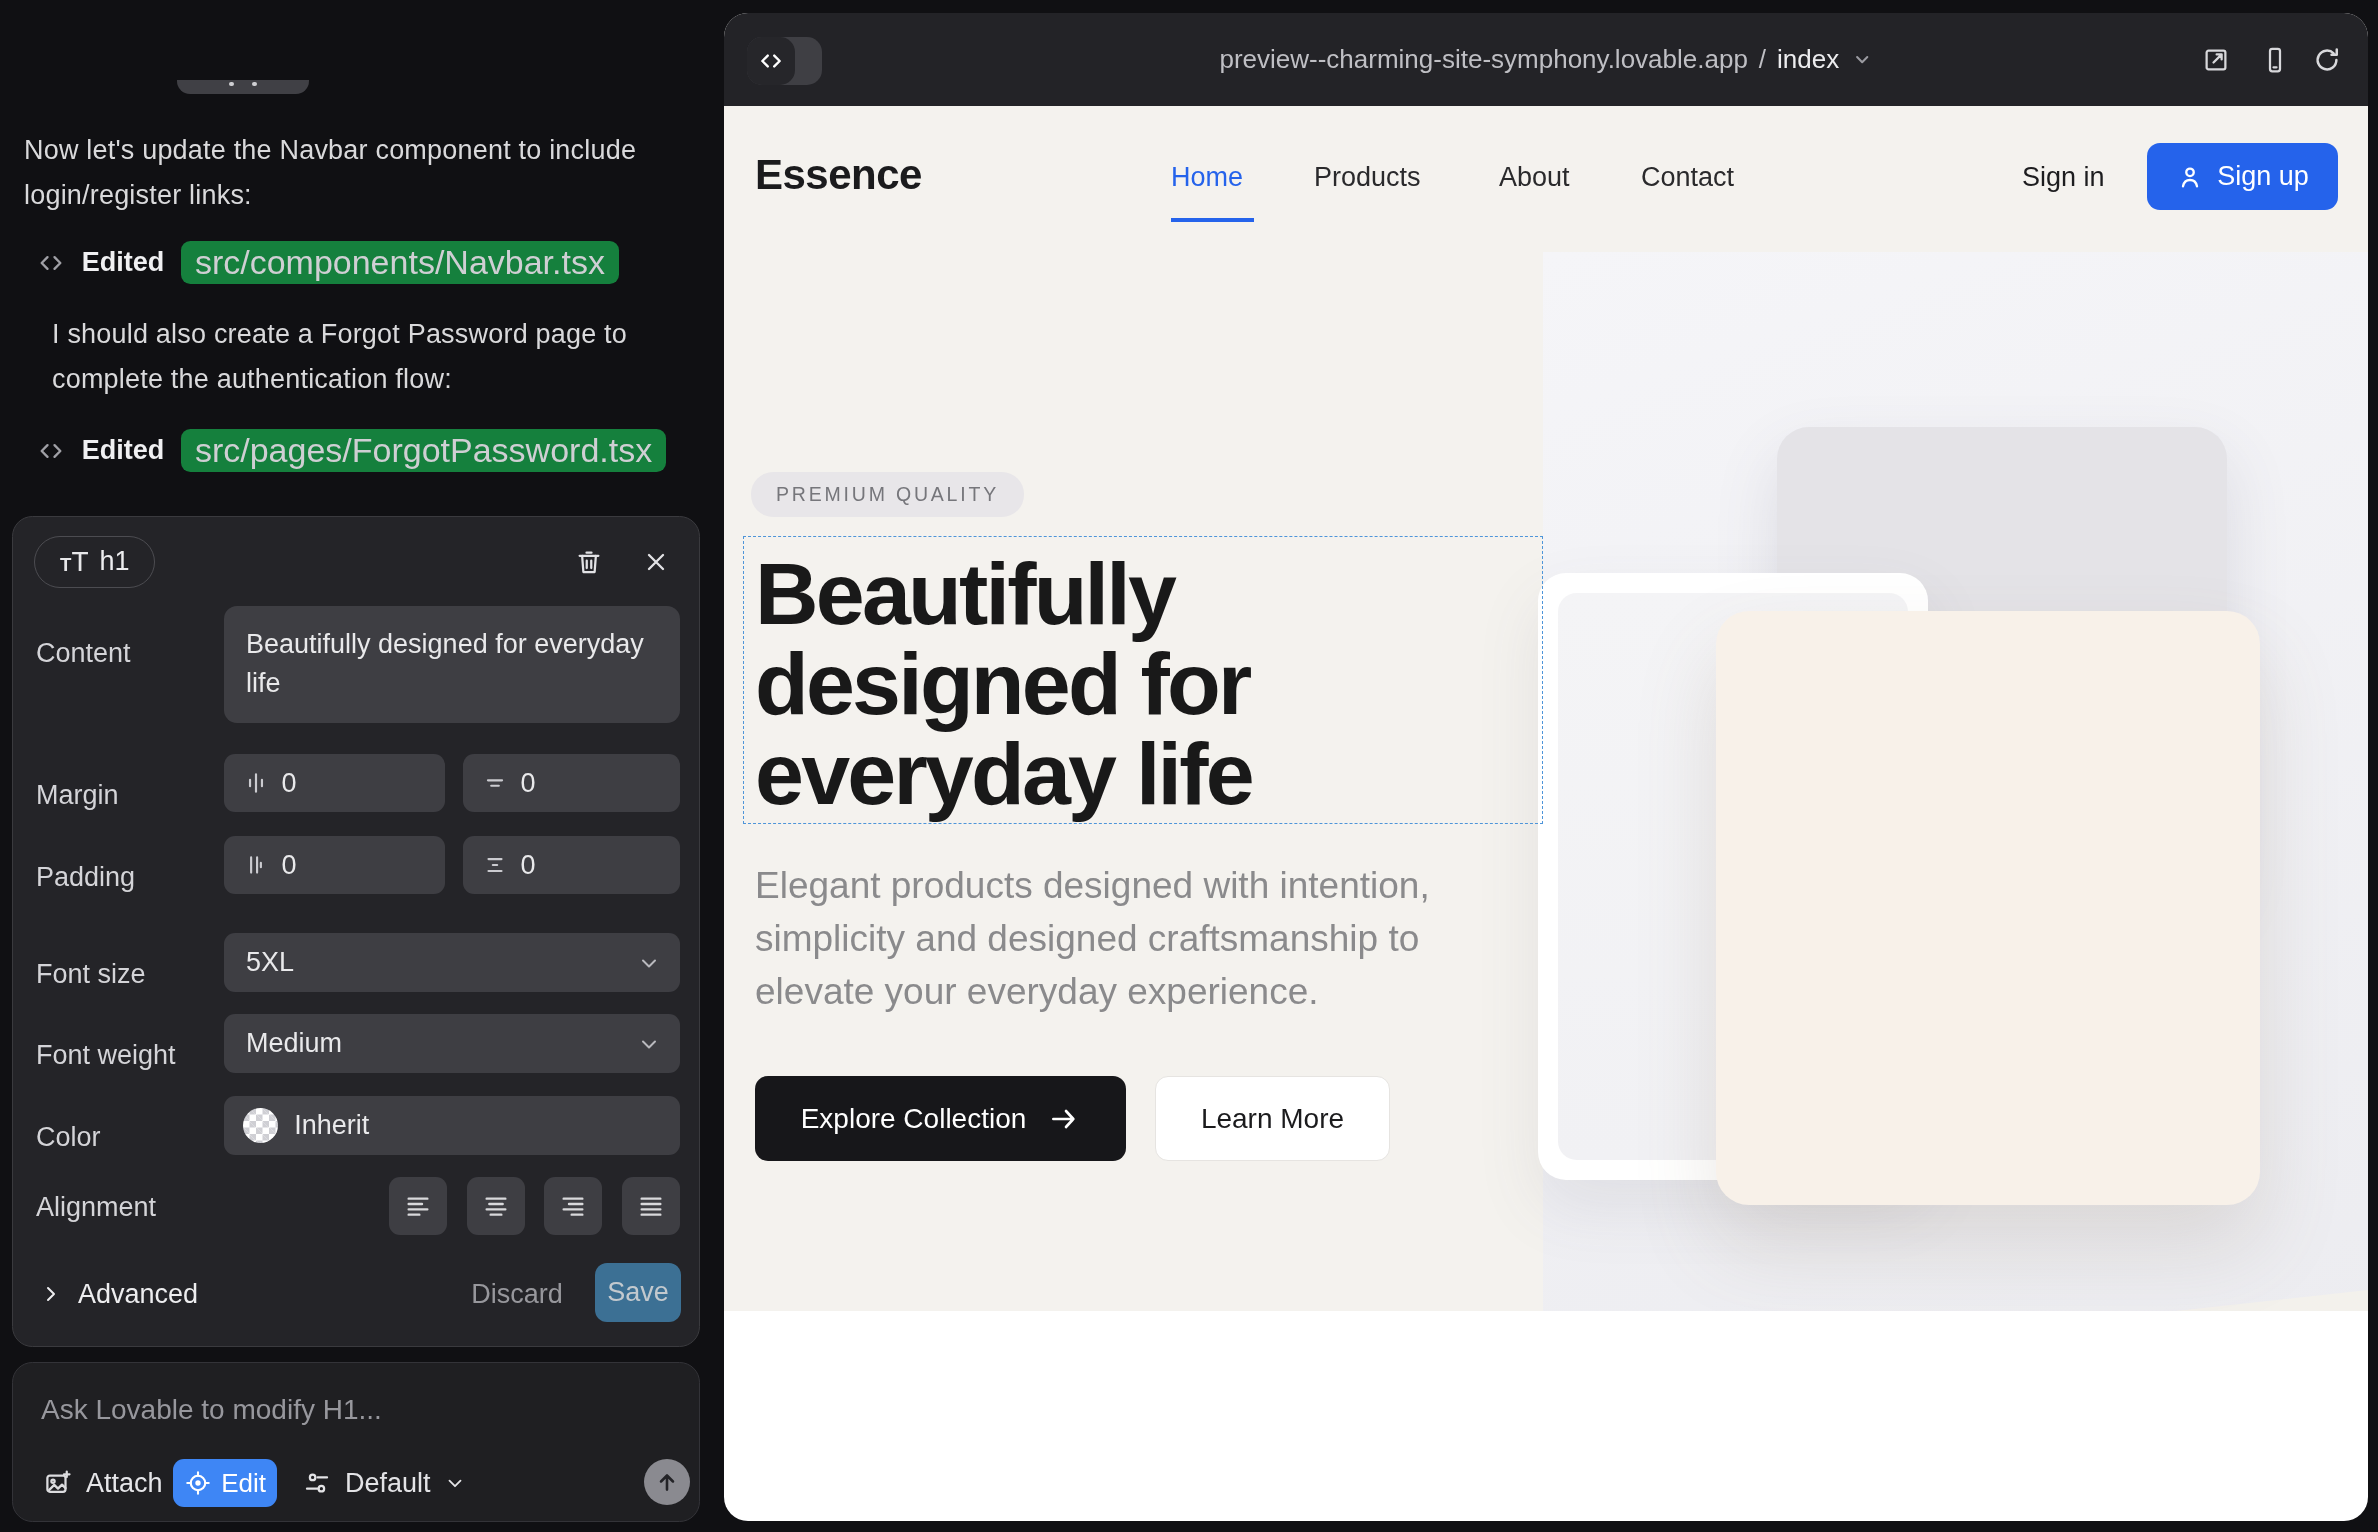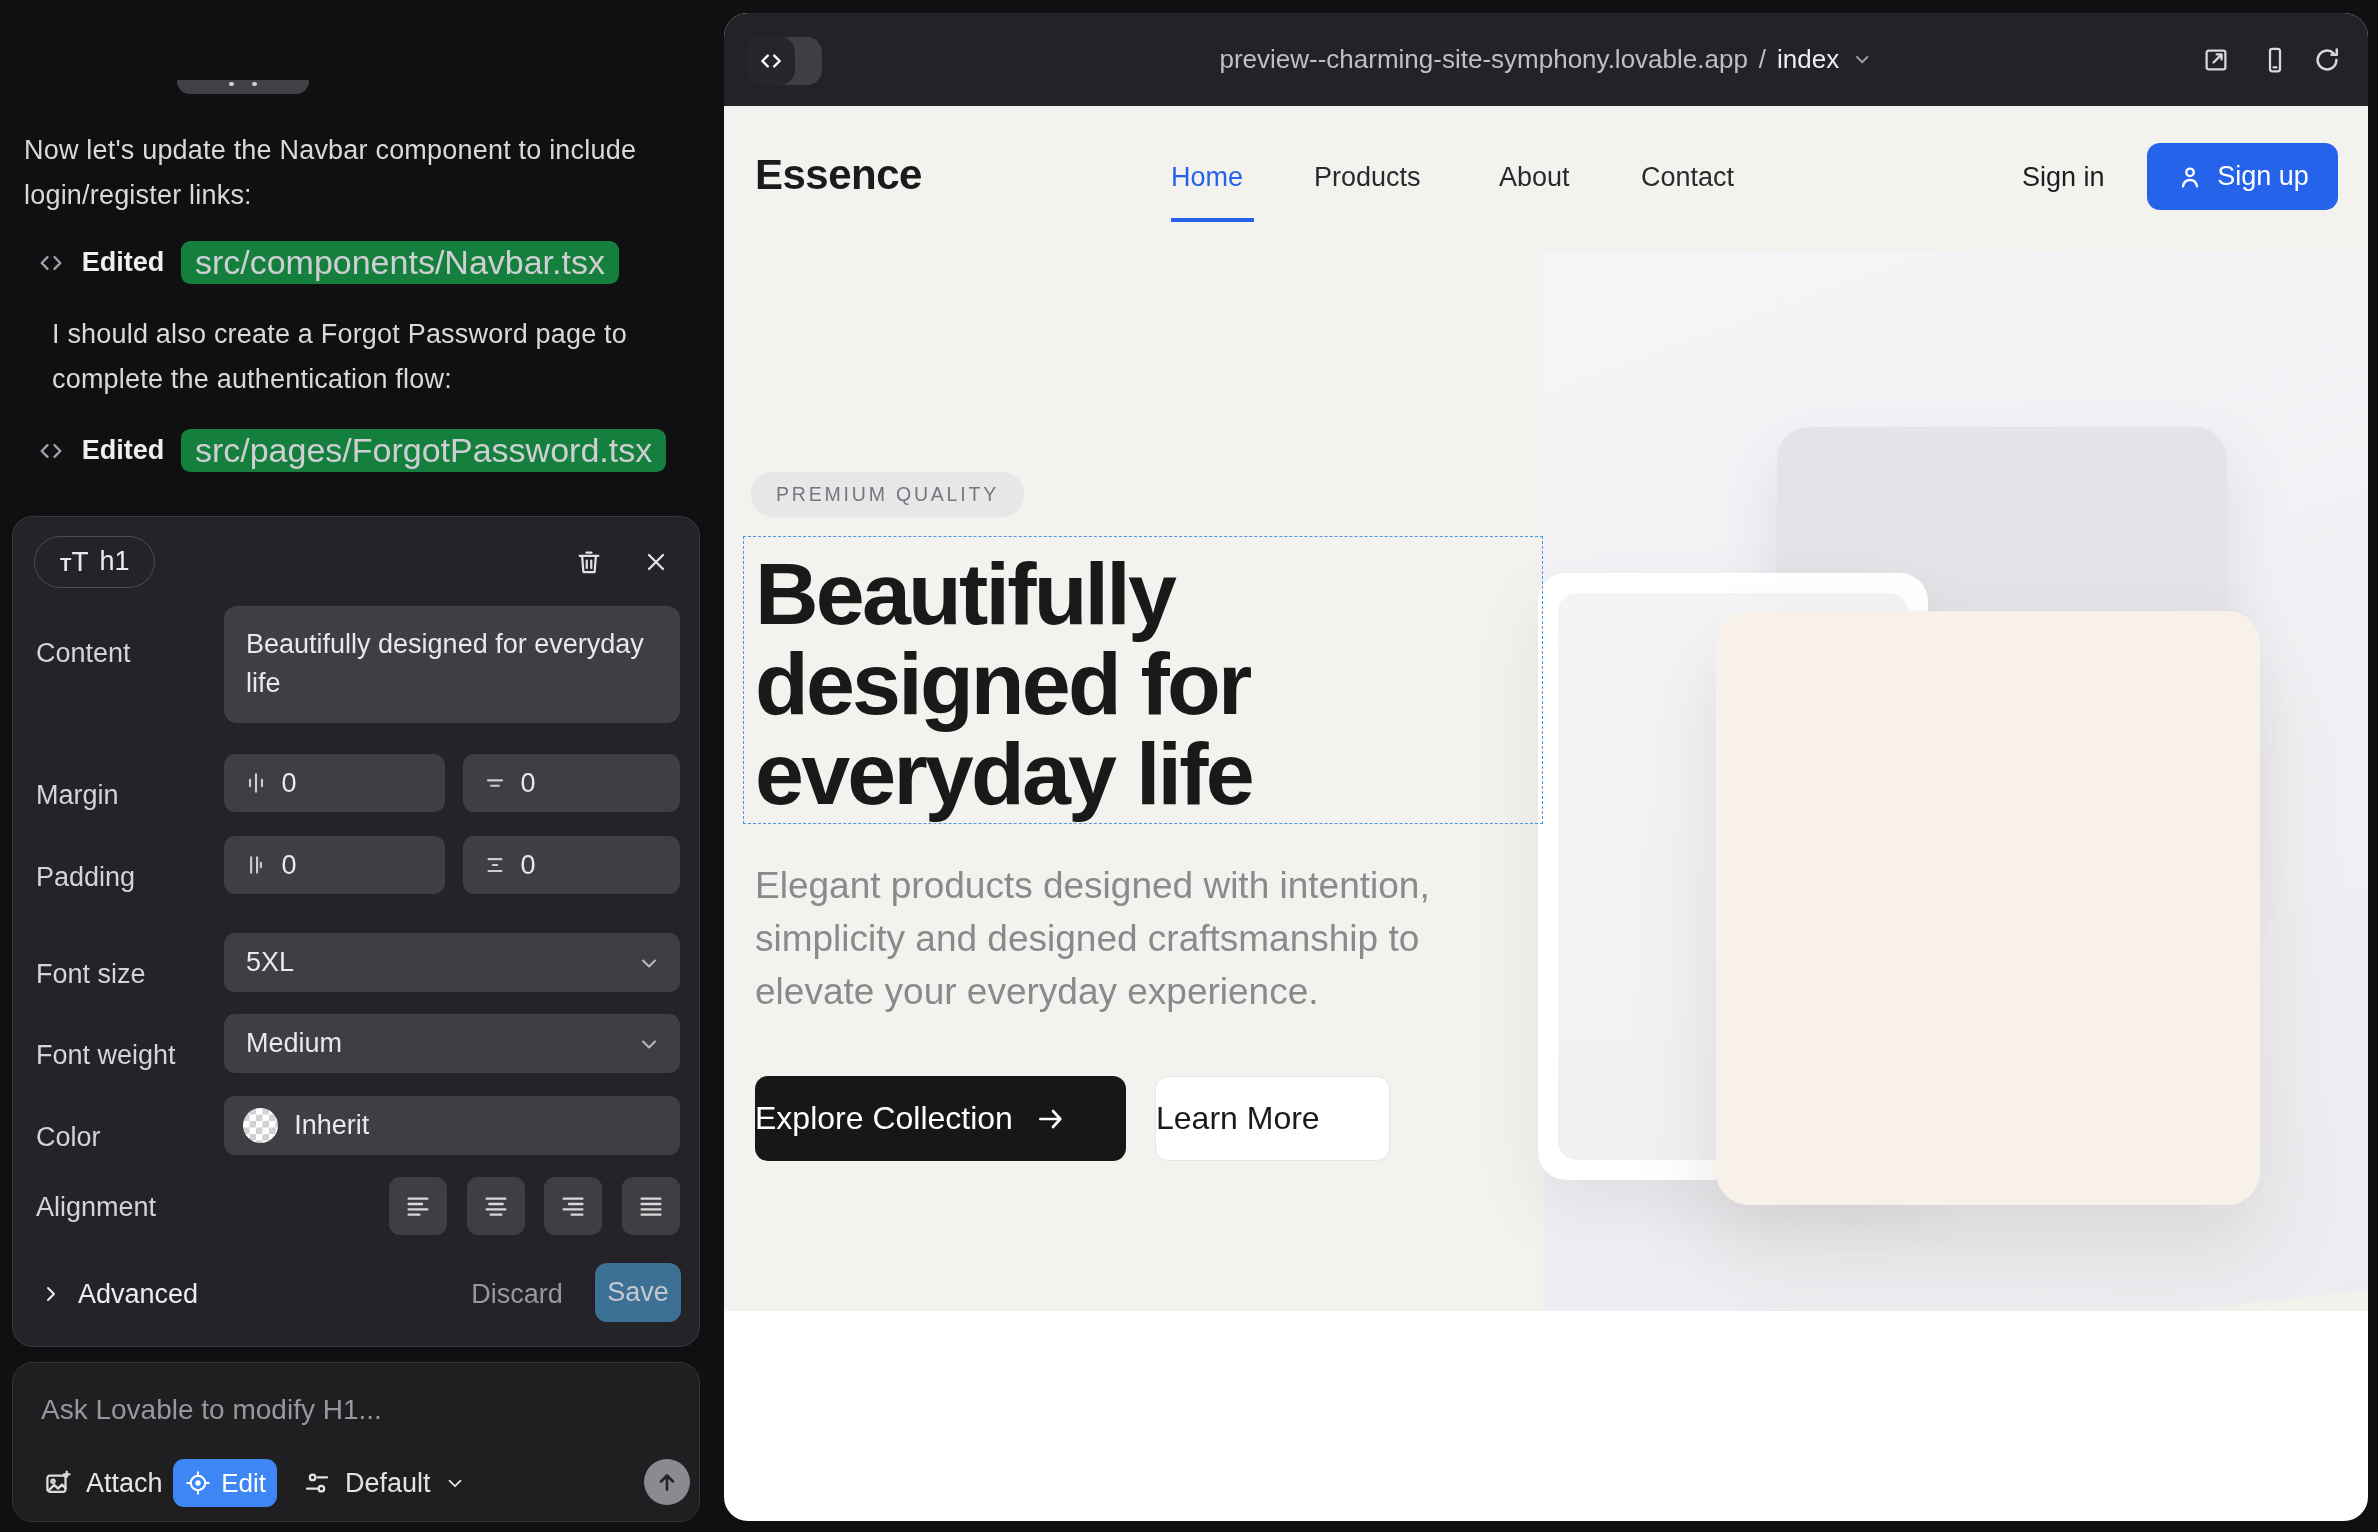--- a/index.html
+++ b/index.html
@@ -99,21 +99,21 @@
   .nav-link { position:absolute; top:56px; font-size:27px; color:#2a2a2c; }
   .nl-home { left:447px; color:#2563eb; } .nl-products { left:590px; } .nl-about { left:775px; } .nl-contact { left:917px; }
   .nav-underline { left:447px; top:112px; width:83px; height:3.7px; background:#2563eb; }
   .signin { left:1298px; top:56px; font-size:27px; color:#1d1d1f; }
   .signup { left:1423px; top:37px; width:191px; height:67px; background:#2563eb; border-radius:13px; display:flex; align-items:center; justify-content:center; gap:13px; color:#ffffff; font-size:27px; }
 
   .badge { left:27px; top:366px; width:273px; height:45px; background:#e8e6e9; border-radius:22px; display:flex; align-items:center; justify-content:center; font-size:19.5px; letter-spacing:2.8px; color:#76767b; }
   .selection { left:18.6px; top:430px; width:800px; height:288px; border:1.9px dashed #4e95d9; }
   .heading { left:31px; top:443px; font-size:88px; line-height:90px; font-weight:600; color:#191919; letter-spacing:-2.8px; }
   .para { left:31px; top:753px; font-size:37px; line-height:53px; color:#8a8a8c; }
-  .cta { position:absolute; top:970px; height:85px; border-radius:13px; display:flex; align-items:center; font-size:32px; }
+  .cta { position:absolute; top:970px; height:85px; border-radius:13px; display:flex; align-items:center; justify-content:center; font-size:28px; }
   .cta-explore { left:31px; width:371px; background:#17171a; color:#ffffff; gap:22px; }
   .cta-learn { left:431px; width:235px; background:#ffffff; border:1.4px solid #e6e4e1; color:#1b1b1d; }
 </style>
 </head>
 <body>
 
 <div id="root">
 
 
   <div class="abs partial-pill">

